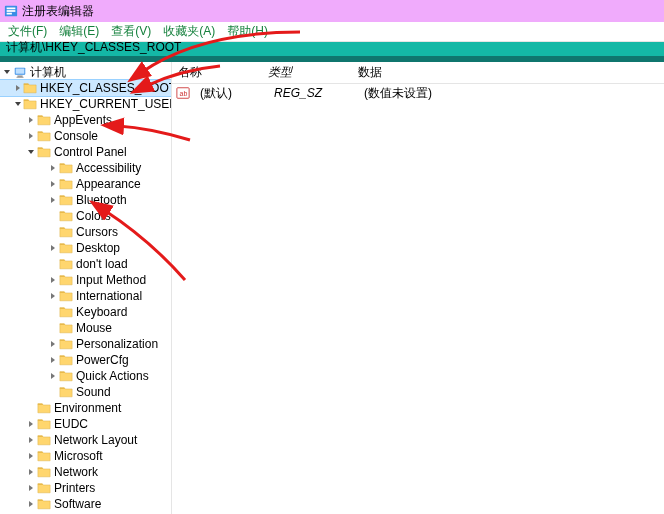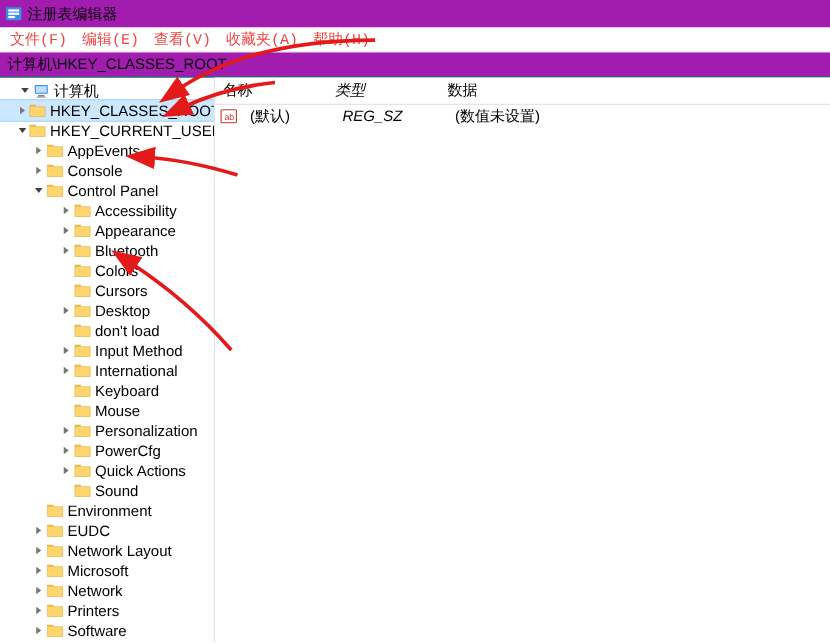--- a/index.html
+++ b/index.html
@@ -1,39 +1,39 @@
 <!DOCTYPE html>
 <html><head>
 <meta charset="utf-8">
 <style>
   * { box-sizing: border-box; margin: 0; padding: 0; font-family: "Microsoft YaHei", "Segoe UI", Tahoma, sans-serif; }
   body { width: 664px; height: 514px; background: #ffffff; font-size: 12px; color: #000; overflow: hidden; position: relative; }
-  .titlebar { height: 22px; display: flex; align-items: center; padding: 0 4px; background: #a21caf; }
+  .titlebar { height: 22px; display: flex; align-items: center; padding: 0 4px; background: #f0abfc; }
   .titlebar-icon { width: 14px; height: 14px; margin-right: 4px; }
   .titlebar-title { font-size: 12px; color: #000; }
   .menubar { height: 20px; display: flex; align-items: center; padding: 0 2px; background: #fff; border-bottom: 1px solid #e5e5e5; }
-  .menu-item { padding: 2px 6px; font-size: 12px; color: #ef4444; cursor: default; font-family: Liberation Mono, monospace; }
-  .addressbar { height: 20px; display: flex; align-items: center; padding: 0 6px; background: #a21caf; border-bottom: 1px solid #0f766e; font-size: 12px; }
+  .menu-item { padding: 2px 6px; font-size: 12px; color: #15803d; cursor: default; }
+  .addressbar { height: 20px; display: flex; align-items: flex-end; padding: 0 6px; background: #14b8a6; border-bottom: 6px solid #0f766e; font-size: 12px; }
   .content { display: flex; height: calc(514px - 22px - 20px - 20px); }
   .tree-pane { width: 172px; overflow-y: auto; overflow-x: hidden; border-right: 1px solid #e5e5e5; padding: 2px 0 8px 0; }
   .list-pane { flex: 1; background: #fff; overflow: auto; }
   .list-header { display: flex; height: 22px; align-items: center; border-bottom: 1px solid #e5e5e5; }
   .col { padding: 0 6px; font-size: 12px; color: #000; }
   .col-name { width: 90px; }
   .col-type { width: 90px; font-style: italic; }
   .col-data { flex: 1; }
   .list-row { display: flex; height: 18px; align-items: center; font-size: 12px; }
   .list-row .icon { width: 14px; height: 14px; margin: 0 4px; }
   .tree-item { display: flex; align-items: center; height: 16px; cursor: default; white-space: nowrap; }
   .expander { width: 10px; height: 10px; display: inline-flex; align-items: center; justify-content: center; color: #666; font-size: 10px; margin-right: 1px; }
   .expander.hidden { visibility: hidden; }
   .node-icon { width: 14px; height: 14px; margin-right: 3px; flex-shrink: 0; }
   .node-label { font-size: 12px; color: #000; }
   .sel { background: #cce8ff; outline: 1px solid #99d1ff; }
-  .indent-0 { padding-left: 15px; }
+  .indent-0 { padding-left: 2px; }
   .indent-1 { padding-left: 14px; }
   .indent-2 { padding-left: 26px; }
   .indent-3 { padding-left: 48px; }
   svg { display: block; }
   
   .arrow-overlay { position: absolute; left: 0; top: 0; width: 664px; height: 514px; pointer-events: none; }
 </style>
 </head>
 <body>
 

